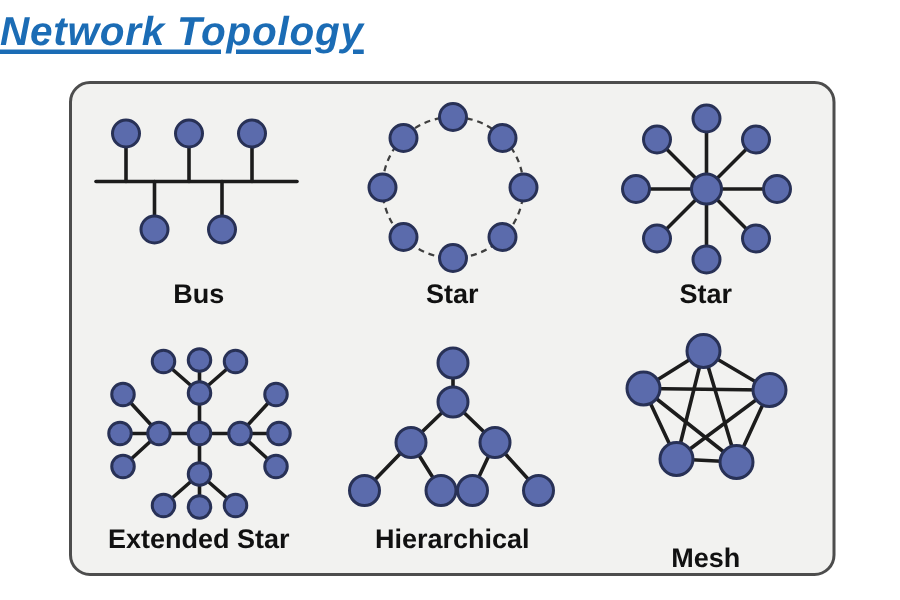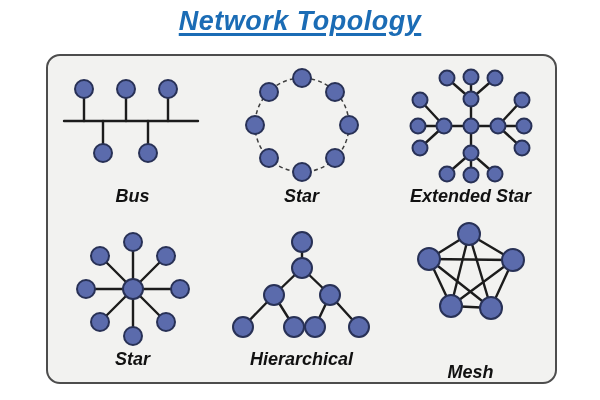--- a/index.html
+++ b/index.html
@@ -7,21 +7,20 @@
     padding: 0;
     width: 600px;
     height: 400px;
     background: #ffffff;
     overflow: hidden;
     font-family: "Liberation Sans", sans-serif;
   }
   .page { position: relative; width: 600px; height: 400px; }
   .title {
     margin: 4px 0 0 0;
-    text-align: center;
     font-size: 27px;
     line-height: 34px;
     font-weight: bold;
     font-style: italic;
     text-decoration: underline;
     text-decoration-thickness: 2.5px;
     text-underline-offset: 3px;
     letter-spacing: 0.5px;
   }
   .panel {
@@ -29,21 +28,20 @@
     left: 46px;
     top: 50px;
     width: 507px;
     height: 326px;
     border: 2px solid #f97316;
     border-radius: 14px;
     box-sizing: content-box;
     display: grid;
     grid-template-columns: repeat(3, 1fr);
     grid-template-rows: 1fr 1fr;
-    font-style: italic;
   }
   .cell {
     margin: 0;
     padding: 0;
     display: flex;
     flex-direction: column;
     align-items: center;
     justify-content: center;
   }
   .diagram { width: 150px; height: 120px; line-height: 0; }
@@ -84,20 +82,43 @@
       <div class="diagram"><svg viewBox="0 0 150 120" width="150" height="120">
             <circle cx="75" cy="60" r="47" fill="none" stroke="#3f3f3f" stroke-width="1.5" stroke-dasharray="4 3.2"></circle>
             <circle cx="75" cy="13" r="9" fill="#5b6bac" stroke="#283156" stroke-width="2"></circle>
             <circle cx="108" cy="27" r="9" fill="#5b6bac" stroke="#283156" stroke-width="2"></circle>
             <circle cx="122" cy="60" r="9" fill="#5b6bac" stroke="#283156" stroke-width="2"></circle>
             <circle cx="108" cy="93" r="9" fill="#5b6bac" stroke="#283156" stroke-width="2"></circle>
             <circle cx="75" cy="107" r="9" fill="#5b6bac" stroke="#283156" stroke-width="2"></circle>
             <circle cx="42" cy="93" r="9" fill="#5b6bac" stroke="#283156" stroke-width="2"></circle>
             <circle cx="28" cy="60" r="9" fill="#5b6bac" stroke="#283156" stroke-width="2"></circle>
             <circle cx="42" cy="27" r="9" fill="#5b6bac" stroke="#283156" stroke-width="2"></circle>
+          </svg></div>
+      <figcaption class="label" style="color: rgb(17, 17, 17);">Star</figcaption>
+    </figure>
+
+    <figure class="cell">
+      <div class="diagram"><svg viewBox="0 0 150 120" width="150" height="120">
+            <line x1="75" y1="61" x2="75" y2="14" stroke="#1c1c1c" stroke-width="2.4" stroke-linecap="round"></line>
+            <line x1="75" y1="61" x2="108" y2="28" stroke="#1c1c1c" stroke-width="2.4" stroke-linecap="round"></line>
+            <line x1="75" y1="61" x2="122" y2="61" stroke="#1c1c1c" stroke-width="2.4" stroke-linecap="round"></line>
+            <line x1="75" y1="61" x2="108" y2="94" stroke="#1c1c1c" stroke-width="2.4" stroke-linecap="round"></line>
+            <line x1="75" y1="61" x2="75" y2="108" stroke="#1c1c1c" stroke-width="2.4" stroke-linecap="round"></line>
+            <line x1="75" y1="61" x2="42" y2="94" stroke="#1c1c1c" stroke-width="2.4" stroke-linecap="round"></line>
+            <line x1="75" y1="61" x2="28" y2="61" stroke="#1c1c1c" stroke-width="2.4" stroke-linecap="round"></line>
+            <line x1="75" y1="61" x2="42" y2="28" stroke="#1c1c1c" stroke-width="2.4" stroke-linecap="round"></line>
+            <circle cx="75" cy="61" r="10" fill="#5b6bac" stroke="#283156" stroke-width="2"></circle>
+            <circle cx="75" cy="14" r="9" fill="#5b6bac" stroke="#283156" stroke-width="2"></circle>
+            <circle cx="108" cy="28" r="9" fill="#5b6bac" stroke="#283156" stroke-width="2"></circle>
+            <circle cx="122" cy="61" r="9" fill="#5b6bac" stroke="#283156" stroke-width="2"></circle>
+            <circle cx="108" cy="94" r="9" fill="#5b6bac" stroke="#283156" stroke-width="2"></circle>
+            <circle cx="75" cy="108" r="9" fill="#5b6bac" stroke="#283156" stroke-width="2"></circle>
+            <circle cx="42" cy="94" r="9" fill="#5b6bac" stroke="#283156" stroke-width="2"></circle>
+            <circle cx="28" cy="61" r="9" fill="#5b6bac" stroke="#283156" stroke-width="2"></circle>
+            <circle cx="42" cy="28" r="9" fill="#5b6bac" stroke="#283156" stroke-width="2"></circle>
           </svg></div>
       <figcaption class="label" style="color: rgb(17, 17, 17);">Star</figcaption>
     </figure>
 
     <figure class="cell">
       <div class="diagram"><svg viewBox="0 0 150 120" width="150" height="120">
             <line x1="75" y1="61" x2="75" y2="34" stroke="#1c1c1c" stroke-width="2.4" stroke-linecap="round"></line>
             <line x1="75" y1="61" x2="102" y2="61" stroke="#1c1c1c" stroke-width="2.4" stroke-linecap="round"></line>
             <line x1="75" y1="61" x2="75" y2="88" stroke="#1c1c1c" stroke-width="2.4" stroke-linecap="round"></line>
             <line x1="75" y1="61" x2="48" y2="61" stroke="#1c1c1c" stroke-width="2.4" stroke-linecap="round"></line>
@@ -129,43 +150,20 @@
             <circle cx="99" cy="109" r="7.5" fill="#5b6bac" stroke="#283156" stroke-width="2"></circle>
             <circle cx="24" cy="35" r="7.5" fill="#5b6bac" stroke="#283156" stroke-width="2"></circle>
             <circle cx="22" cy="61" r="7.5" fill="#5b6bac" stroke="#283156" stroke-width="2"></circle>
             <circle cx="24" cy="83" r="7.5" fill="#5b6bac" stroke="#283156" stroke-width="2"></circle>
           </svg></div>
       <figcaption class="label" style="color: rgb(17, 17, 17);">Extended Star</figcaption>
     </figure>
 
     <figure class="cell">
       <div class="diagram"><svg viewBox="0 0 150 120" width="150" height="120">
-            <line x1="75" y1="61" x2="75" y2="14" stroke="#1c1c1c" stroke-width="2.4" stroke-linecap="round"></line>
-            <line x1="75" y1="61" x2="108" y2="28" stroke="#1c1c1c" stroke-width="2.4" stroke-linecap="round"></line>
-            <line x1="75" y1="61" x2="122" y2="61" stroke="#1c1c1c" stroke-width="2.4" stroke-linecap="round"></line>
-            <line x1="75" y1="61" x2="108" y2="94" stroke="#1c1c1c" stroke-width="2.4" stroke-linecap="round"></line>
-            <line x1="75" y1="61" x2="75" y2="108" stroke="#1c1c1c" stroke-width="2.4" stroke-linecap="round"></line>
-            <line x1="75" y1="61" x2="42" y2="94" stroke="#1c1c1c" stroke-width="2.4" stroke-linecap="round"></line>
-            <line x1="75" y1="61" x2="28" y2="61" stroke="#1c1c1c" stroke-width="2.4" stroke-linecap="round"></line>
-            <line x1="75" y1="61" x2="42" y2="28" stroke="#1c1c1c" stroke-width="2.4" stroke-linecap="round"></line>
-            <circle cx="75" cy="61" r="10" fill="#5b6bac" stroke="#283156" stroke-width="2"></circle>
-            <circle cx="75" cy="14" r="9" fill="#5b6bac" stroke="#283156" stroke-width="2"></circle>
-            <circle cx="108" cy="28" r="9" fill="#5b6bac" stroke="#283156" stroke-width="2"></circle>
-            <circle cx="122" cy="61" r="9" fill="#5b6bac" stroke="#283156" stroke-width="2"></circle>
-            <circle cx="108" cy="94" r="9" fill="#5b6bac" stroke="#283156" stroke-width="2"></circle>
-            <circle cx="75" cy="108" r="9" fill="#5b6bac" stroke="#283156" stroke-width="2"></circle>
-            <circle cx="42" cy="94" r="9" fill="#5b6bac" stroke="#283156" stroke-width="2"></circle>
-            <circle cx="28" cy="61" r="9" fill="#5b6bac" stroke="#283156" stroke-width="2"></circle>
-            <circle cx="42" cy="28" r="9" fill="#5b6bac" stroke="#283156" stroke-width="2"></circle>
-          </svg></div>
-      <figcaption class="label" style="color: rgb(17, 17, 17);">Star</figcaption>
-    </figure>
-
-    <figure class="cell">
-      <div class="diagram"><svg viewBox="0 0 150 120" width="150" height="120">
             <line x1="75" y1="14" x2="75" y2="40" stroke="#1c1c1c" stroke-width="2.4" stroke-linecap="round"></line>
             <line x1="75" y1="40" x2="47" y2="67" stroke="#1c1c1c" stroke-width="2.4" stroke-linecap="round"></line>
             <line x1="75" y1="40" x2="103" y2="67" stroke="#1c1c1c" stroke-width="2.4" stroke-linecap="round"></line>
             <line x1="47" y1="67" x2="16" y2="99" stroke="#1c1c1c" stroke-width="2.4" stroke-linecap="round"></line>
             <line x1="47" y1="67" x2="67" y2="99" stroke="#1c1c1c" stroke-width="2.4" stroke-linecap="round"></line>
             <line x1="103" y1="67" x2="88" y2="99" stroke="#1c1c1c" stroke-width="2.4" stroke-linecap="round"></line>
             <line x1="103" y1="67" x2="132" y2="99" stroke="#1c1c1c" stroke-width="2.4" stroke-linecap="round"></line>
             <circle cx="75" cy="14" r="10" fill="#5b6bac" stroke="#283156" stroke-width="2"></circle>
             <circle cx="75" cy="40" r="10" fill="#5b6bac" stroke="#283156" stroke-width="2"></circle>
             <circle cx="47" cy="67" r="10" fill="#5b6bac" stroke="#283156" stroke-width="2"></circle>

